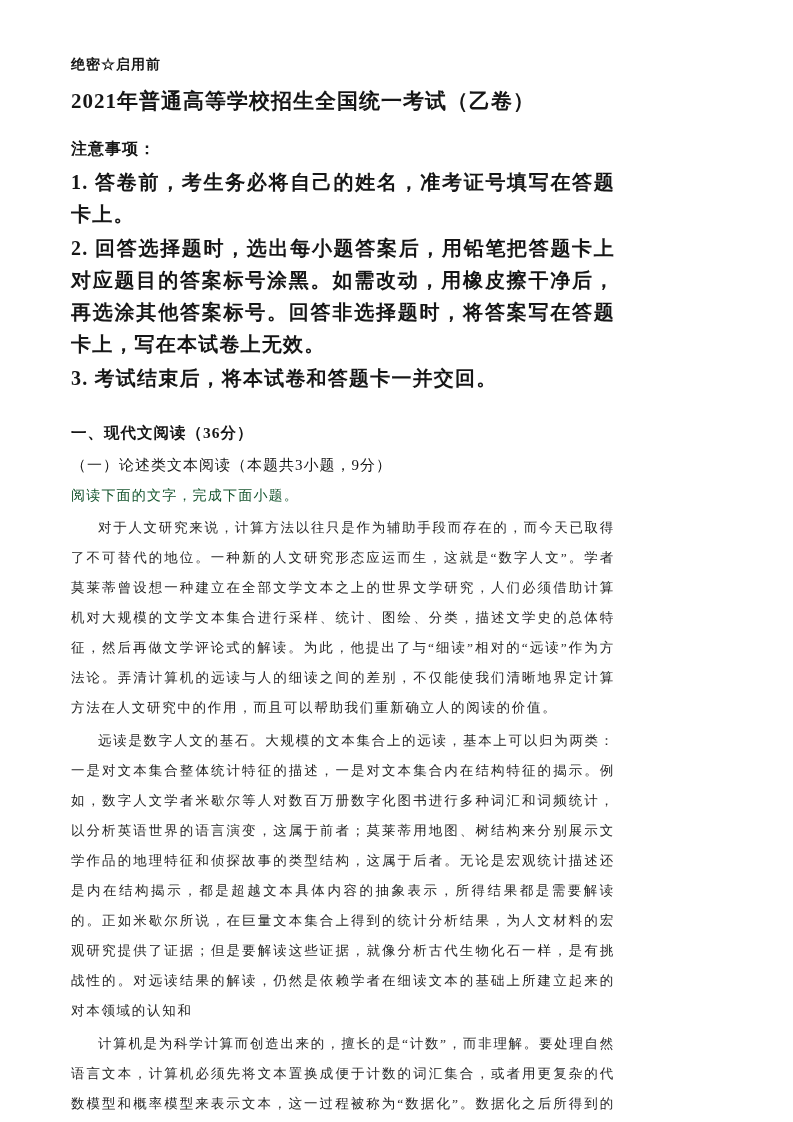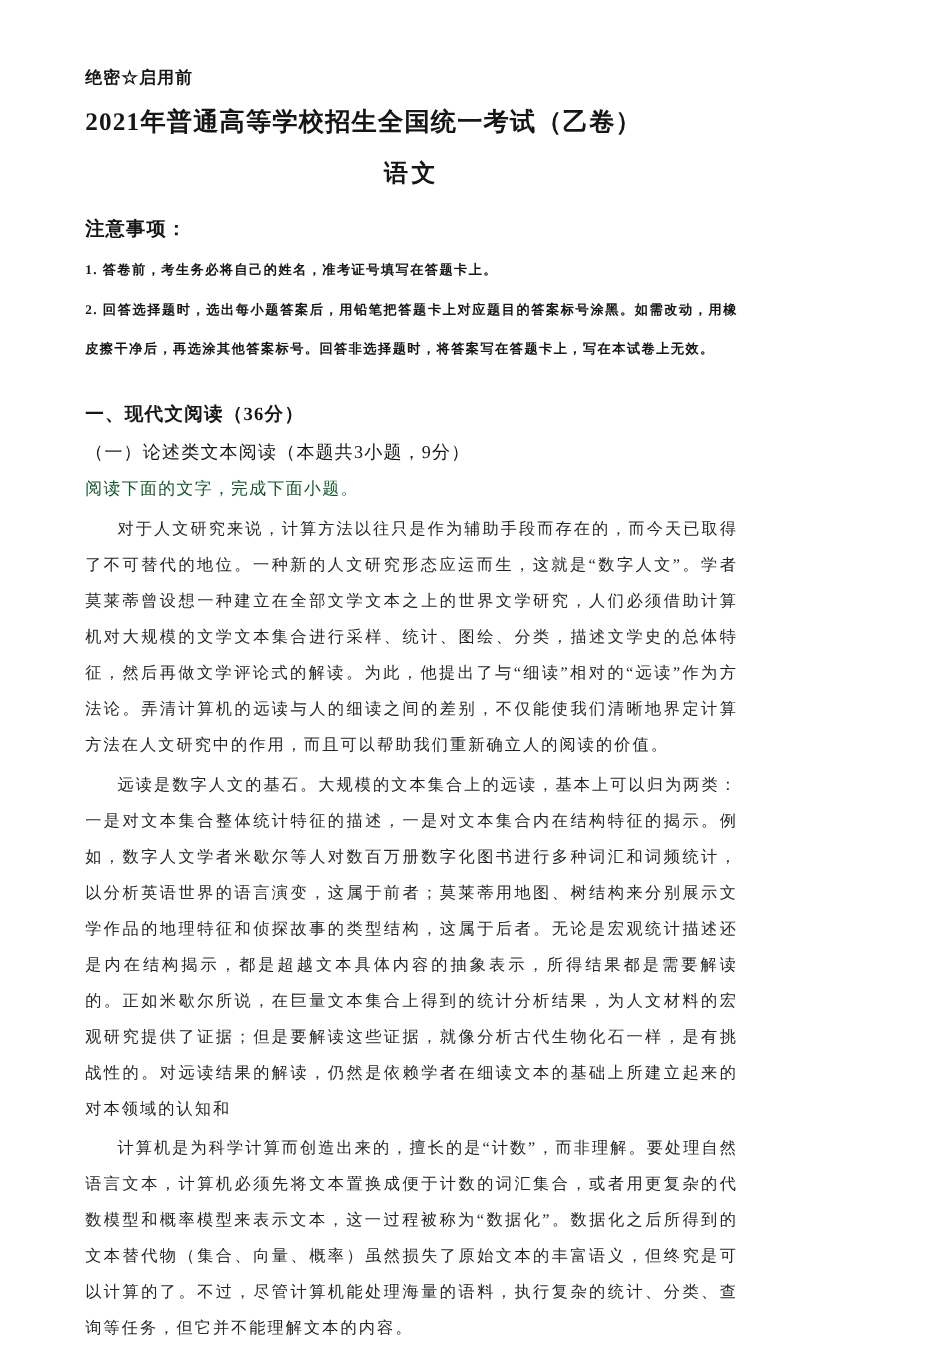--- a/index.html
+++ b/index.html
@@ -41,21 +41,21 @@
     line-height: 28px;
   }
   .notice-heading {
     font-size: 16px;
     font-weight: bold;
     margin-top: 18px;
     line-height: 30px;
     letter-spacing: 1px;
   }
   .notice {
-    font-size: 11px;
+    font-size: 20px;
     font-weight: bold;
     line-height: 32px;
     letter-spacing: 1.2px;
     text-align: justify;
     text-justify: inter-ideograph;
     margin-top: 2px;
   }
   .section-heading {
     font-size: 15.5px;
     font-weight: bold;
@@ -88,28 +88,28 @@
 </style>
 </head>
 <body>
 
 <div class="page">
 
   <div class="classification">绝密☆启用前</div>
 
   <h1 class="exam-title">2021年普通高等学校招生全国统一考试（乙卷）</h1>
 
-  <h2 class="subject-title">语文</h2>
 
   <div class="notice-heading">注意事项：</div>
 
   <p class="notice">1. 答卷前，考生务必将自己的姓名，准考证号填写在答题卡上。</p>
 
   <p class="notice">2. 回答选择题时，选出每小题答案后，用铅笔把答题卡上对应题目的答案标号涂黑。如需改动，用橡皮擦干净后，再选涂其他答案标号。回答非选择题时，将答案写在答题卡上，写在本试卷上无效。</p>
 
+  <p class="notice">3. 考试结束后，将本试卷和答题卡一并交回。</p>
 
   <div class="section-heading">一、现代文阅读（36分）</div>
 
   <div class="subsection-heading">（一）论述类文本阅读（本题共3小题，9分）</div>
 
   <p class="instruction">阅读下面的文字，完成下面小题。</p>
 
   <p class="body-para">对于人文研究来说，计算方法以往只是作为辅助手段而存在的，而今天已取得了不可替代的地位。一种新的人文研究形态应运而生，这就是“数字人文”。学者莫莱蒂曾设想一种建立在全部文学文本之上的世界文学研究，人们必须借助计算机对大规模的文学文本集合进行采样、统计、图绘、分类，描述文学史的总体特征，然后再做文学评论式的解读。为此，他提出了与“细读”相对的“远读”作为方法论。弄清计算机的远读与人的细读之间的差别，不仅能使我们清晰地界定计算方法在人文研究中的作用，而且可以帮助我们重新确立人的阅读的价值。</p>
 
   <p class="body-para">远读是数字人文的基石。大规模的文本集合上的远读，基本上可以归为两类：一是对文本集合整体统计特征的描述，一是对文本集合内在结构特征的揭示。例如，数字人文学者米歇尔等人对数百万册数字化图书进行多种词汇和词频统计，以分析英语世界的语言演变，这属于前者；莫莱蒂用地图、树结构来分别展示文学作品的地理特征和侦探故事的类型结构，这属于后者。无论是宏观统计描述还是内在结构揭示，都是超越文本具体内容的抽象表示，所得结果都是需要解读的。正如米歇尔所说，在巨量文本集合上得到的统计分析结果，为人文材料的宏观研究提供了证据；但是要解读这些证据，就像分析古代生物化石一样，是有挑战性的。对远读结果的解读，仍然是依赖学者在细读文本的基础上所建立起来的对本领域的认知和</p>

